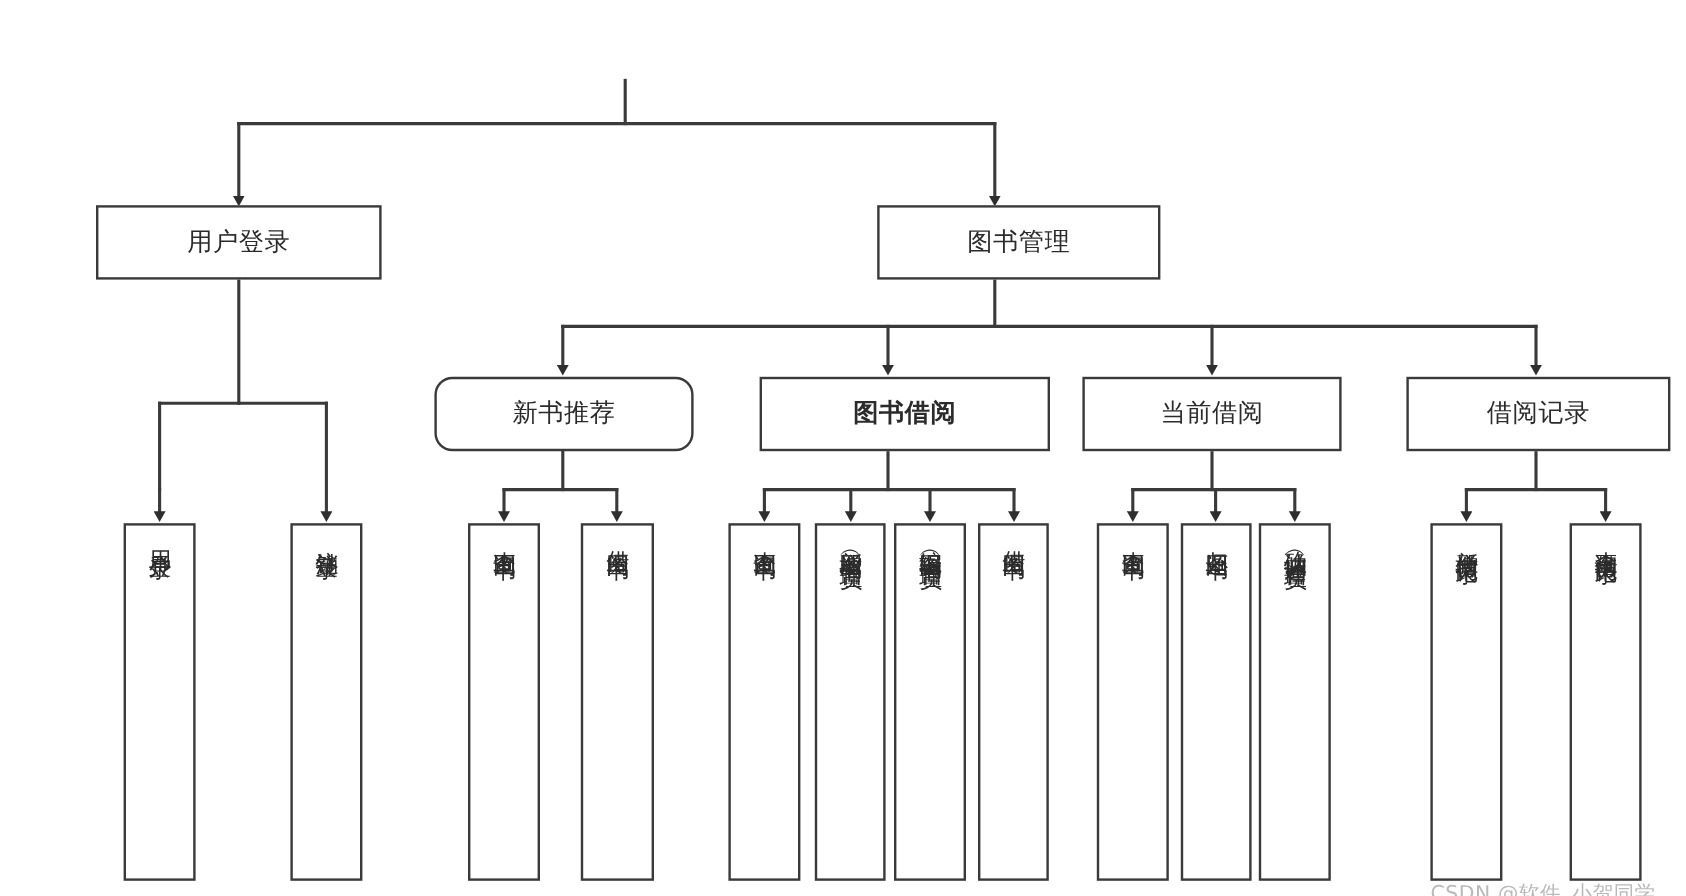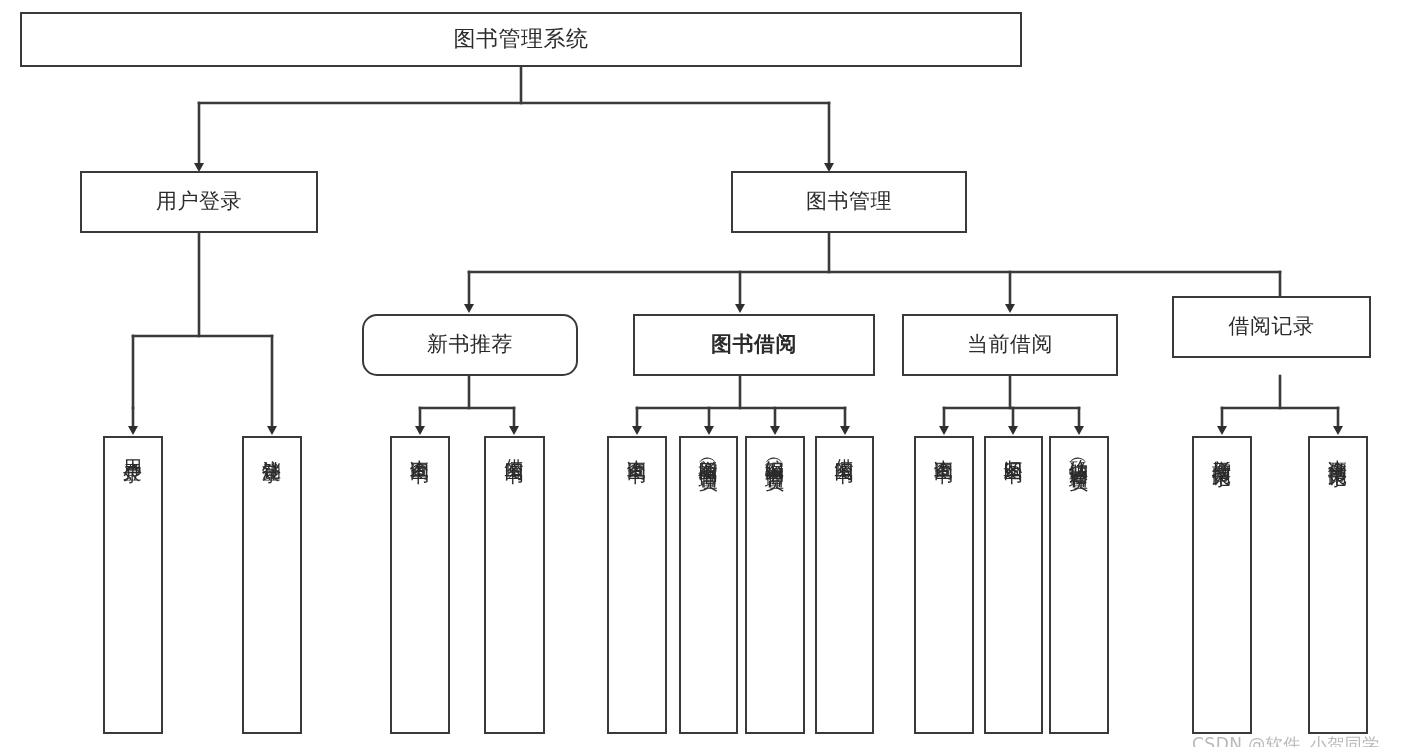--- a/index.html
+++ b/index.html
@@ -123,23 +123,20 @@
       <path d="M1013,408 L1013,427" marker-end="url(#arrow)"></path>
       <path d="M1079,408 L1079,427" marker-end="url(#arrow)"></path>
 
       <path d="M1280,376 L1280,408"></path>
       <path d="M1222,408 L1338,408"></path>
       <path d="M1222,408 L1222,427" marker-end="url(#arrow)"></path>
       <path d="M1338,408 L1338,427" marker-end="url(#arrow)"></path>
     </g>
   </svg>
 
-  <div class="node horiz root" style="left:20px; top:12px; width:1002px; height:55px;">
-    <span class="label">图书管理系统</span>
-  </div>
 
   <div class="node horiz" style="left:80px; top:171px; width:238px; height:62px;">
     <span class="label">用户登录</span>
   </div>
 
   <div class="node horiz" style="left:731px; top:171px; width:236px; height:62px;">
     <span class="label">图书管理</span>
   </div>
 
   <div class="node horiz" style="left:362px; top:314px; width:216px; height:62px;border-radius:15px;">
@@ -147,21 +144,21 @@
   </div>
 
   <div class="node horiz" style="left:633px; top:314px; width:242px; height:62px;font-weight:bold;">
     <span class="label">图书借阅</span>
   </div>
 
   <div class="node horiz" style="left:902px; top:314px; width:216px; height:62px;">
     <span class="label">当前借阅</span>
   </div>
 
-  <div class="node horiz" style="left:1172px; top:296px; width:199px; height:62px;">
+  <div class="node horiz" style="left:1172px; top:314px; width:220px; height:62px;">
     <span class="label">借阅记录</span>
   </div>
 
   <div class="node vert" style="left:103px; top:436px; width:60px; height:298px;">
     <span class="label">用户登录</span>
   </div>
 
   <div class="node vert" style="left:242px; top:436px; width:60px; height:298px;">
     <span class="label">注销登录</span>
   </div>

